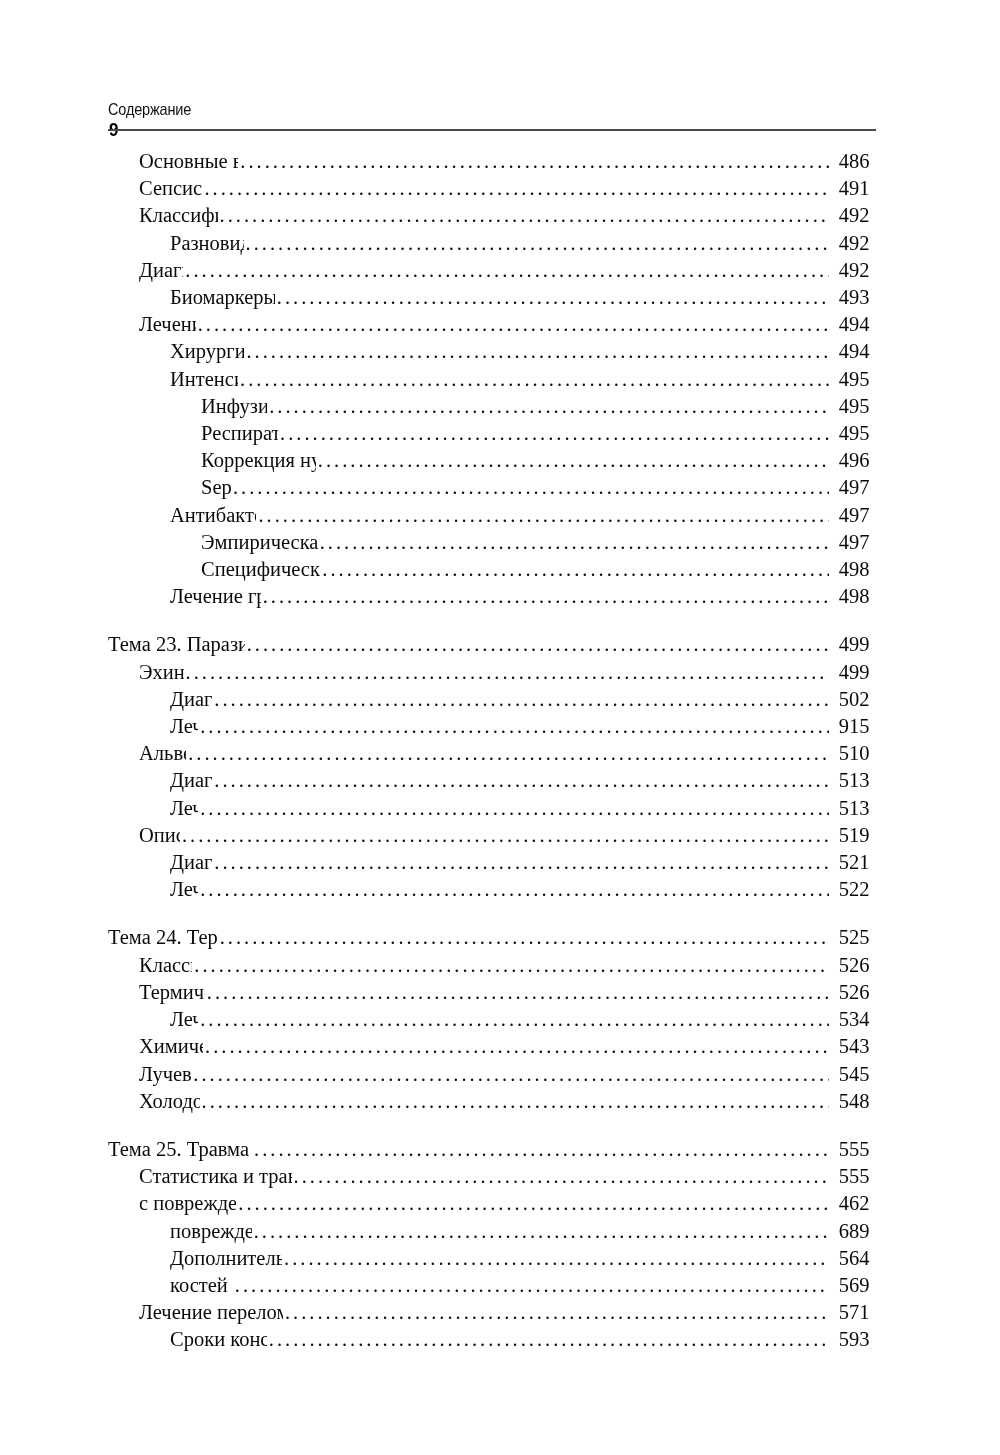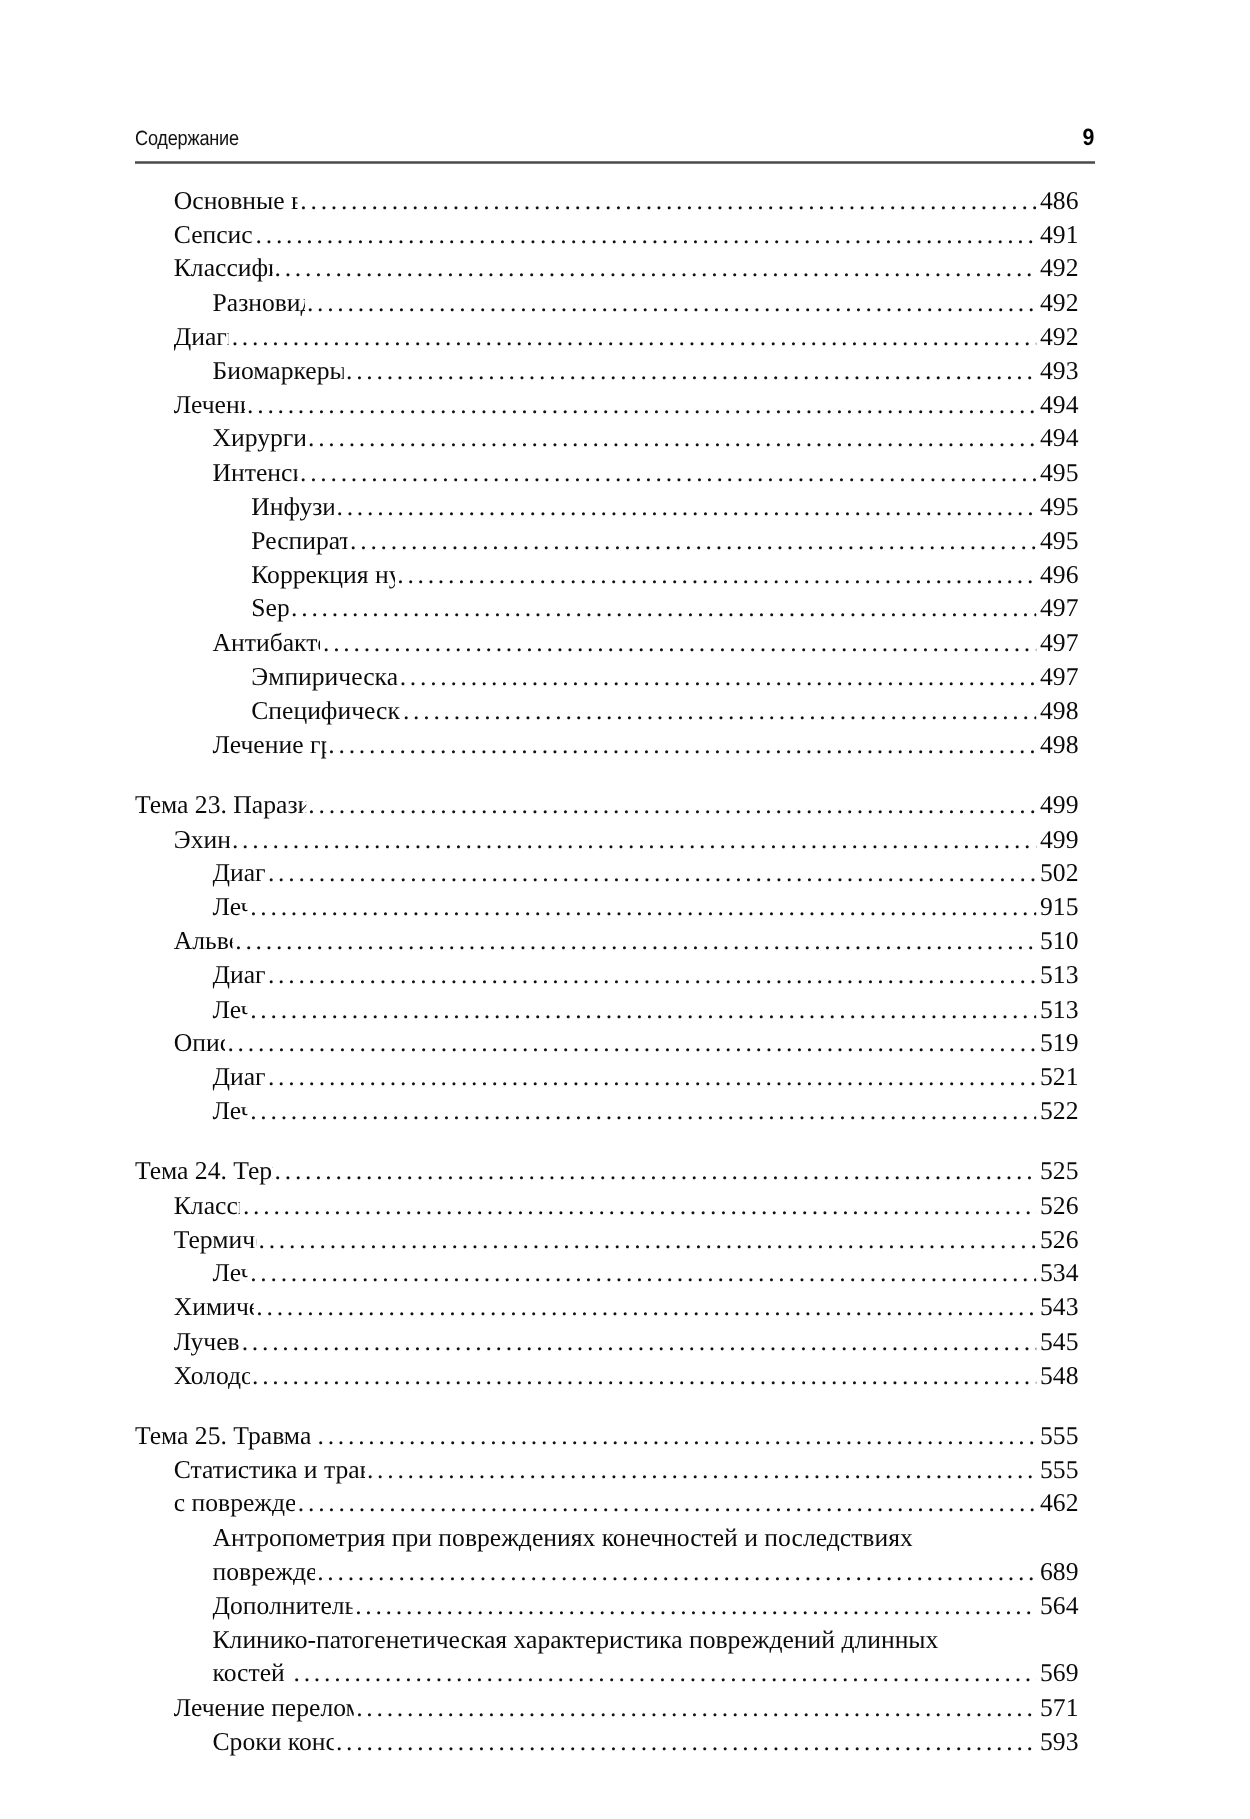--- a/index.html
+++ b/index.html
@@ -24,20 +24,21 @@
 
   
   .running-head {
     position: absolute;
     left: 108px;
     top: 100px;
     width: 768px;
     display: flex;
     align-items: baseline;
     justify-content: space-between;
+    flex-direction: column;
   }
   .running-head-title {
     font-family: "Liberation Sans", "DejaVu Sans", sans-serif;
     font-size: 16.5px;
     letter-spacing: -0.2px;
     color: #111111;
     transform: scaleX(0.88);
     transform-origin: left center;
     white-space: nowrap;
   }
@@ -85,21 +86,21 @@
     overflow: hidden;
     white-space: nowrap;
     margin: 0 1px 0 2px;
     letter-spacing: 3.0px;
     color: #101010;
     font-size: 20.5px;
     min-width: 0;
   }
   .entry .epage {
     flex: 0 0 auto;
-    text-align: left;
+    text-align: center;
     min-width: 44px;
     padding-left: 2px;
   }
 
   
   .lvl0 { padding-left: 0px; }
   .lvl1 { padding-left: 31px; }
   .lvl2 { padding-left: 62px; }
   .lvl3 { padding-left: 93px; }
 
@@ -300,36 +301,30 @@
       <div class="entry lvl1">
         <span class="etext">Статистика и травмогенез повреждений конечностей</span>
         <span class="leader" aria-hidden="true">........................................................................................................................................................................................................</span>
         <span class="epage">555</span>
       </div>
       <div class="entry lvl1">
         <span class="etext">с повреждениями конечностей</span>
         <span class="leader" aria-hidden="true">........................................................................................................................................................................................................</span>
         <span class="epage">462</span>
       </div>
-      <div class="entry lvl2 noleader">
-        <span class="etext">Антропометрия при повреждениях конечностей и последствиях</span>
-      </div>
       <div class="entry lvl2">
         <span class="etext">повреждений конечностей</span>
         <span class="leader" aria-hidden="true">........................................................................................................................................................................................................</span>
         <span class="epage">689</span>
       </div>
       <div class="entry lvl2">
         <span class="etext">Дополнительные методы диагностики</span>
         <span class="leader" aria-hidden="true">........................................................................................................................................................................................................</span>
         <span class="epage">564</span>
       </div>
-      <div class="entry lvl2 noleader">
-        <span class="etext">Клинико-патогенетическая характеристика повреждений длинных</span>
-      </div>
       <div class="entry lvl2">
         <span class="etext">костей конечностей</span>
         <span class="leader" aria-hidden="true">........................................................................................................................................................................................................</span>
         <span class="epage">569</span>
       </div>
       <div class="entry lvl1">
         <span class="etext">Лечение переломов длинных костей конечностей</span>
         <span class="leader" aria-hidden="true">........................................................................................................................................................................................................</span>
         <span class="epage">571</span>
       </div>

